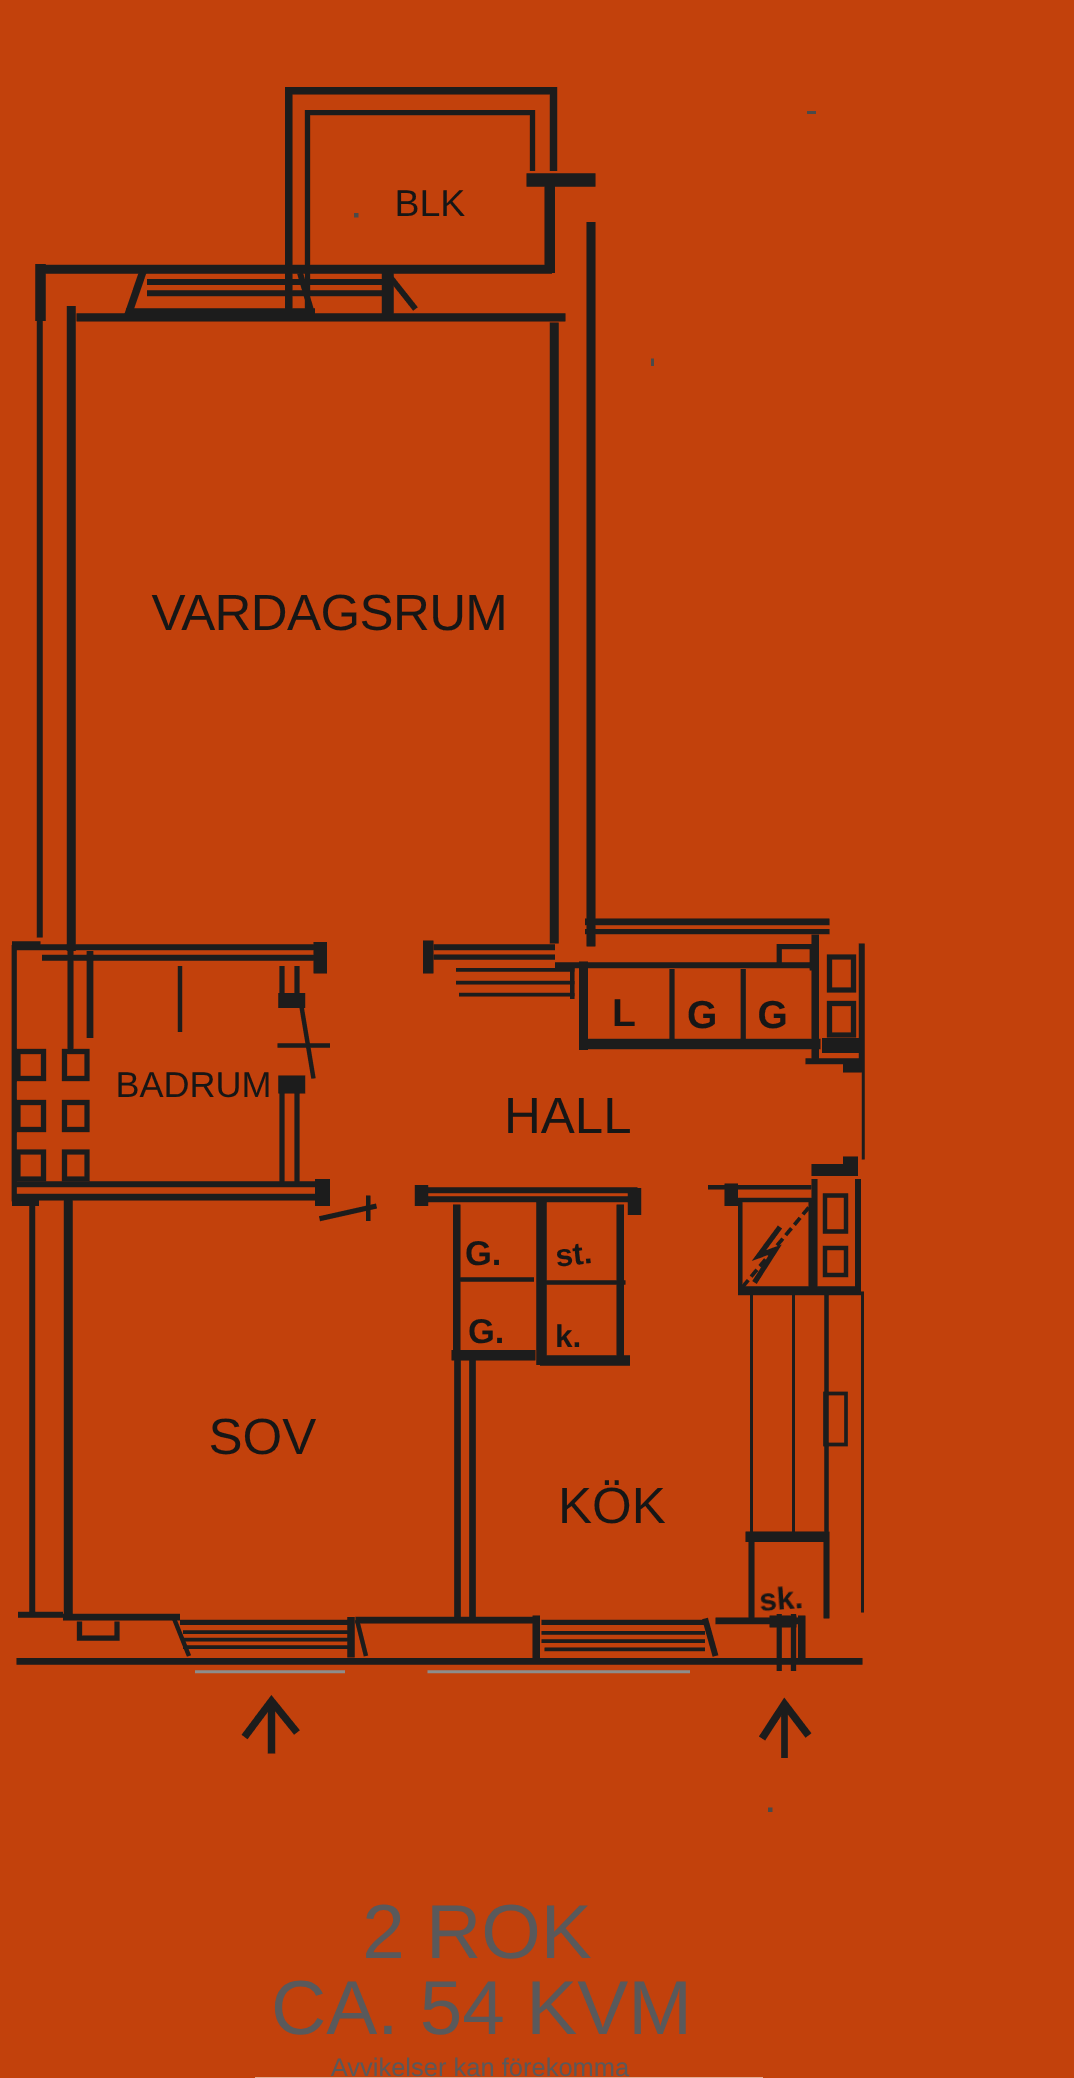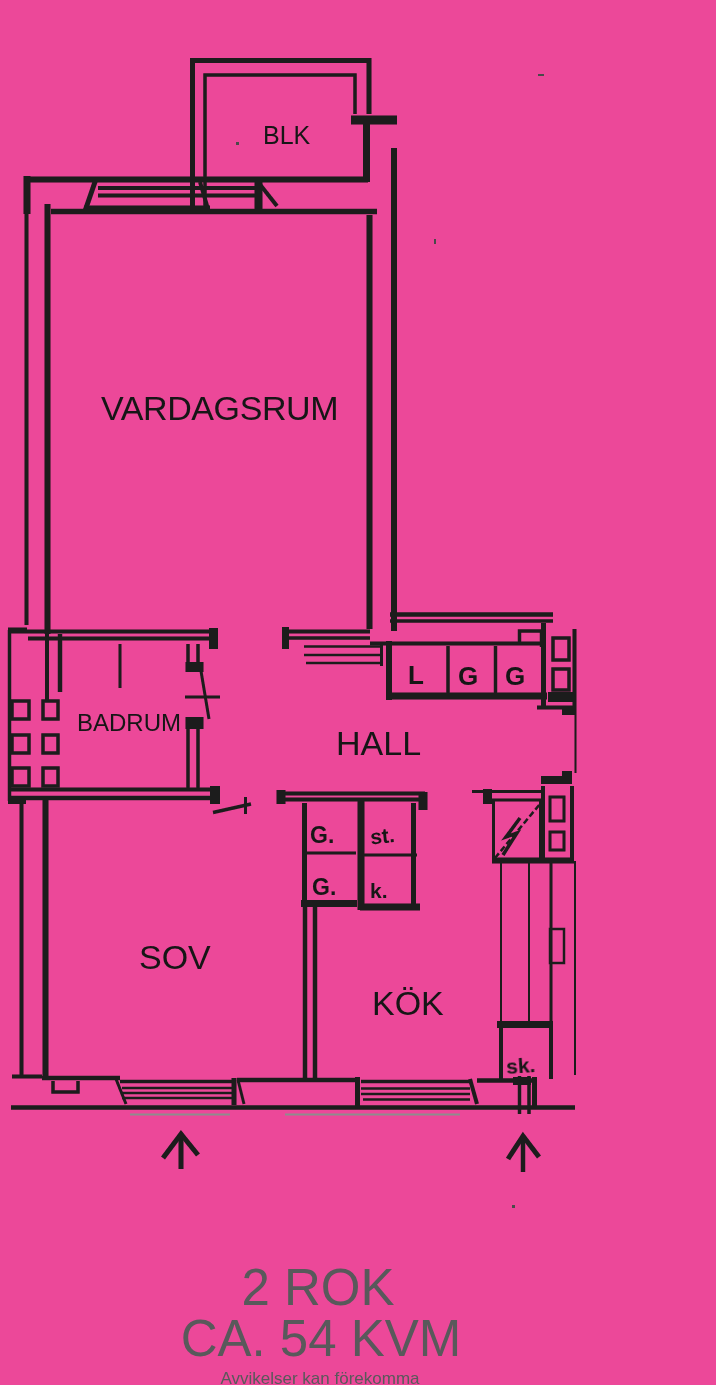--- a/index.html
+++ b/index.html
@@ -1,16 +1,16 @@
 <!DOCTYPE html>
 <html><head>
 <meta charset="utf-8">
 <style>
   html,body{margin:0;padding:0;background:#ffffff;}
-  #page{width:716px;height:1385px;position:relative;background:#ec4899;overflow:hidden;}
+  #page{width:716px;height:1385px;position:relative;background:#c2410c;overflow:hidden;}
   svg{display:block;}
   .lbl{font-family:"Liberation Sans",sans-serif;fill:#161616;}
   .gray{font-family:"Liberation Sans",sans-serif;fill:#59595b;}
 </style>
 </head>
 <body>
 <div id="page">
 <svg width="716" height="1385" viewBox="0 0 716 1385">
 <defs>
   <filter id="scan" x="-5%" y="-5%" width="110%" height="110%">

